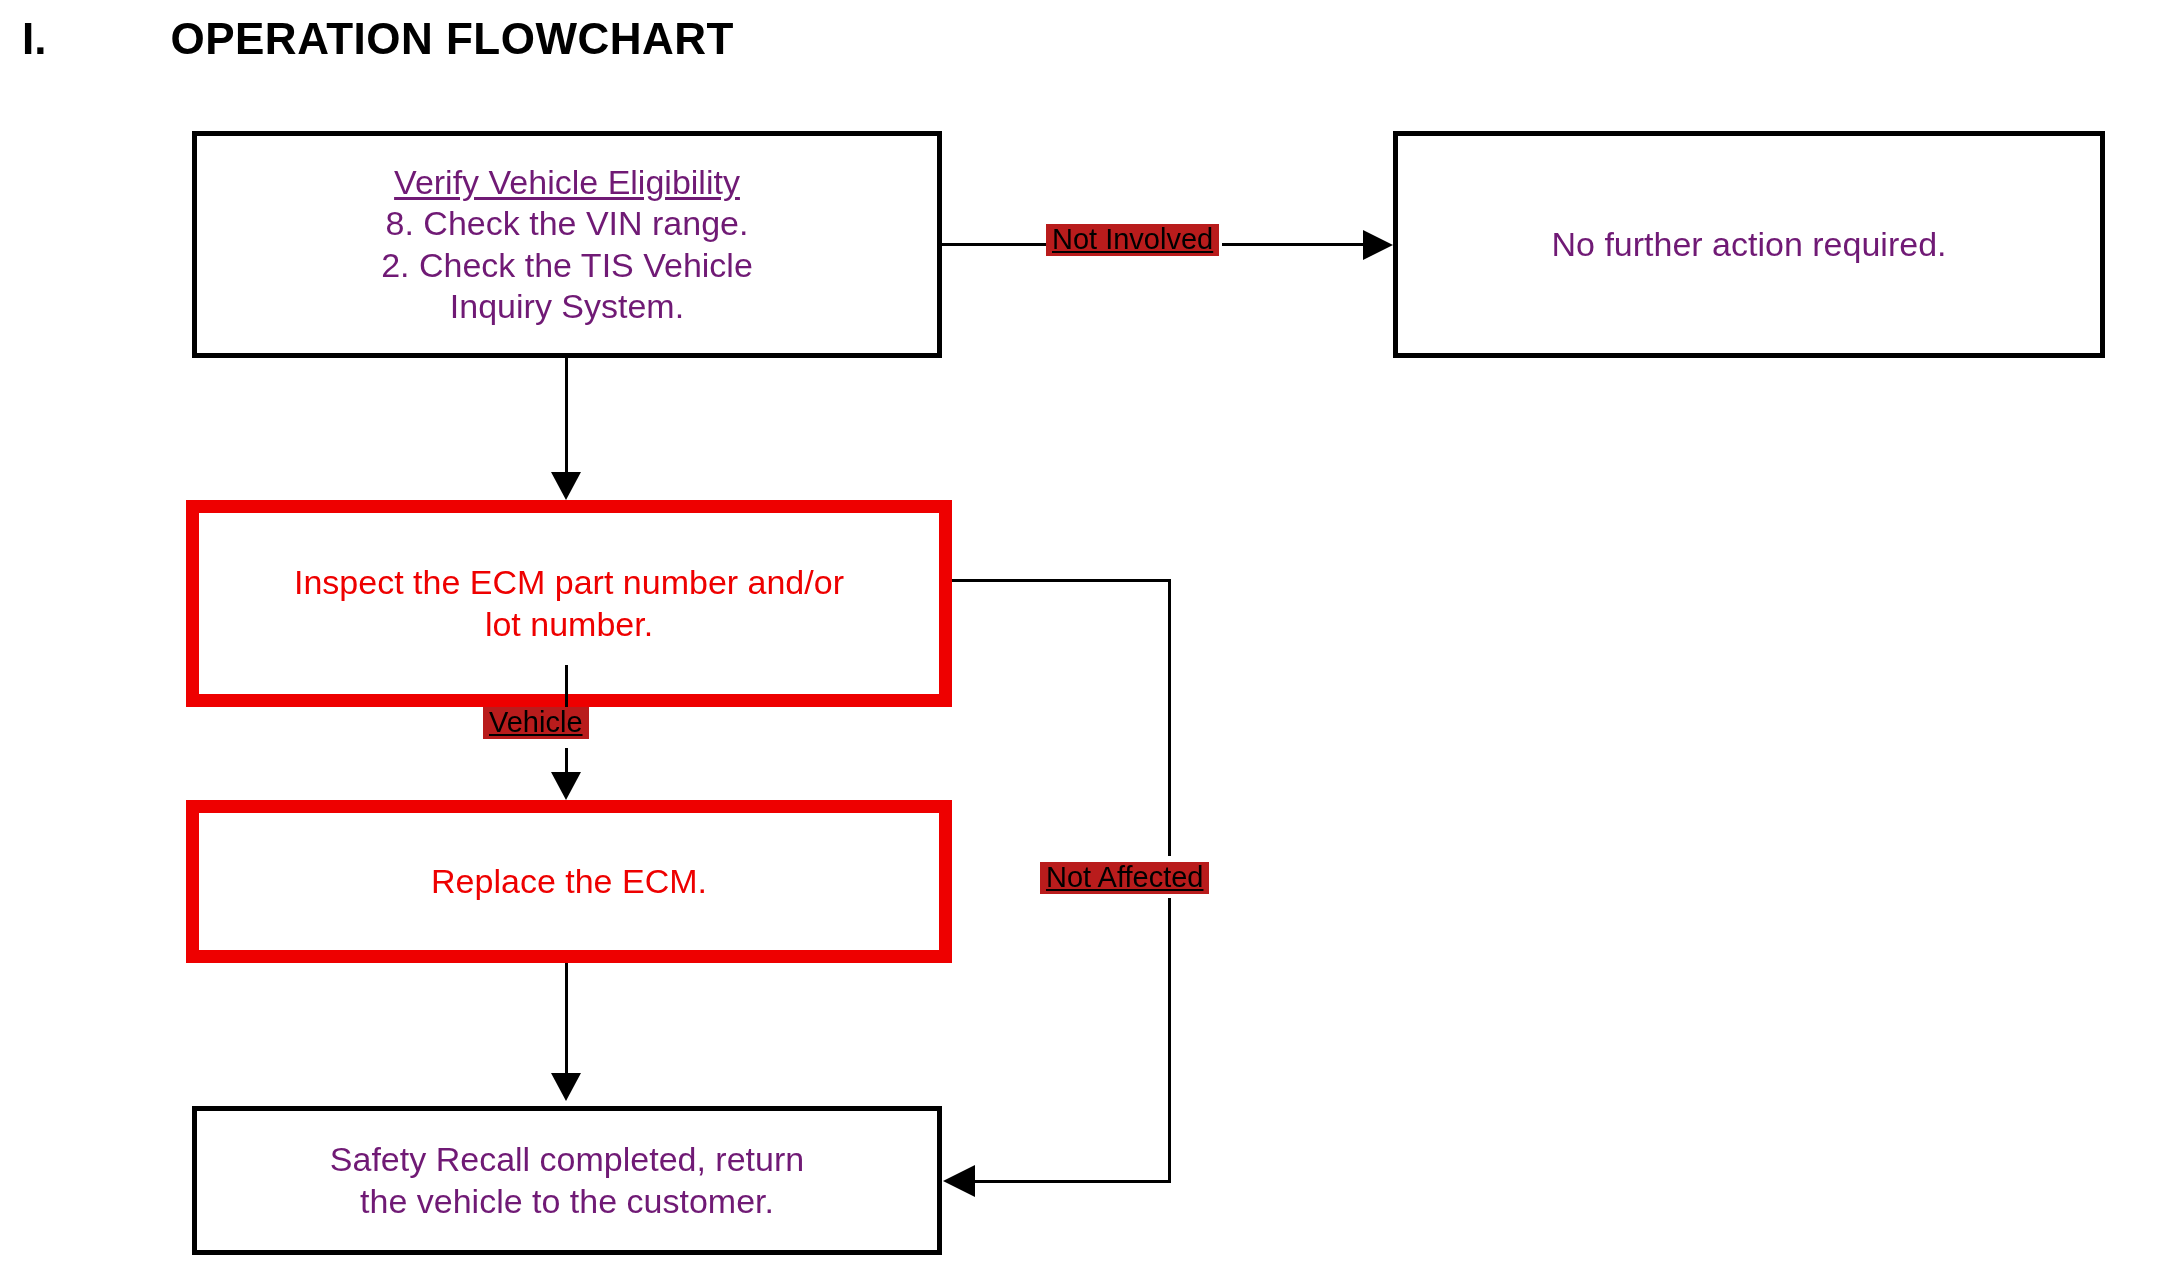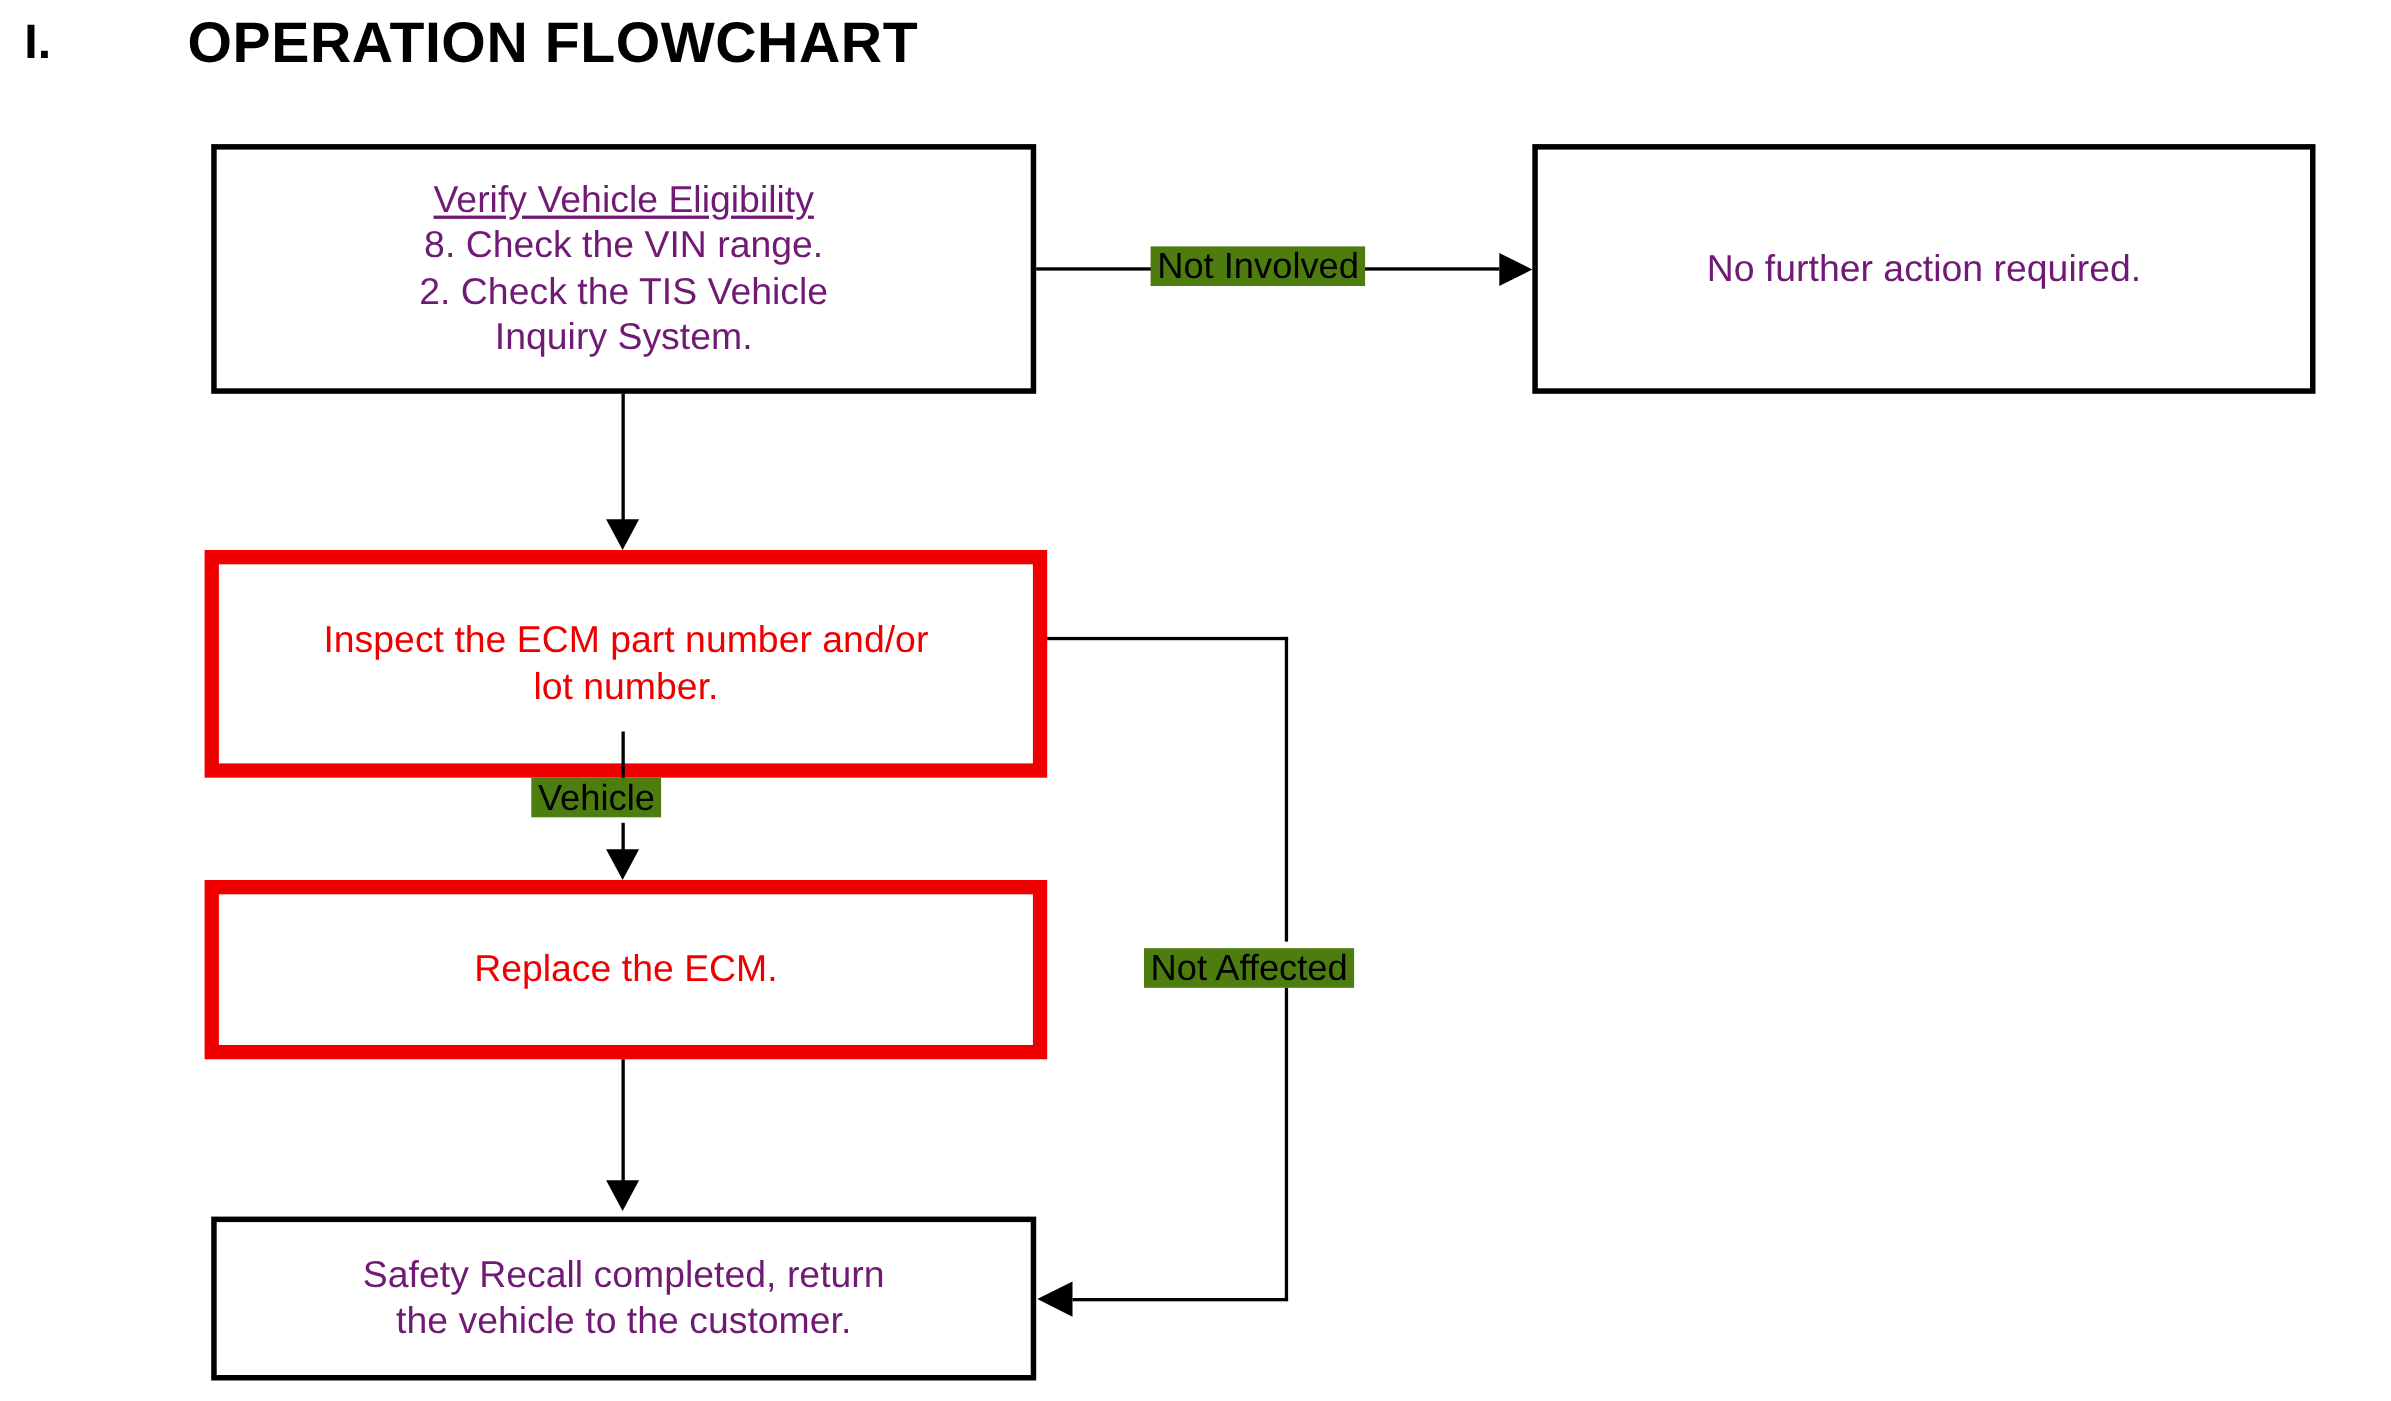--- a/index.html
+++ b/index.html
@@ -28,21 +28,21 @@
     display: flex;
     align-items: center;
   }
   .title-numeral {
     font-size: 44px;
     font-weight: bold;
     color: #000000;
     letter-spacing: 0px;
   }
   .title-text {
-    font-size: 52px;
+    font-size: 44px;
     font-weight: bold;
     color: #000000;
     margin-left: 124px;
     letter-spacing: 0.5px;
   }
 
   
   .node {
     position: absolute;
     box-sizing: border-box;
@@ -114,26 +114,27 @@
     width: 0;
     height: 0;
     border-top: 16px solid transparent;
     border-bottom: 16px solid transparent;
     border-right: 32px solid #000000;
   }
 
   
   .edge-label {
     position: absolute;
-    font-size: 33px;
+    font-size: 29px;
     color: #000000;
-    background: #4d7c0f;
+    background: #b91c1c;
     white-space: nowrap;
     padding: 0 6px;
     line-height: 1.1;
+    text-decoration: underline;
   }
   #label-not-involved { left: 1046px; top: 224px; }
   #label-affected     { left: 483px;  top: 707px; }
   #label-not-affected { left: 1040px; top: 862px; }
 
   
   
   #conn-verify-right   { left: 942px;  top: 243px; width: 110px; }
   #conn-right-to-arrow { left: 1222px; top: 243px; width: 141px; }
   #arrow-to-nofurther  { left: 1363px; top: 230px; }

